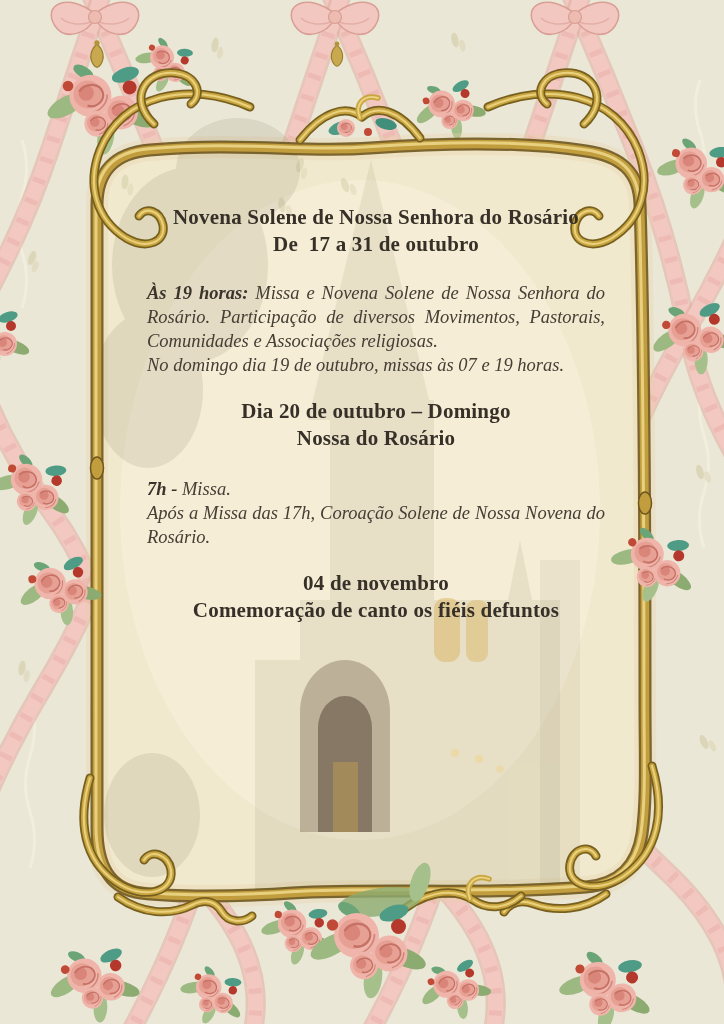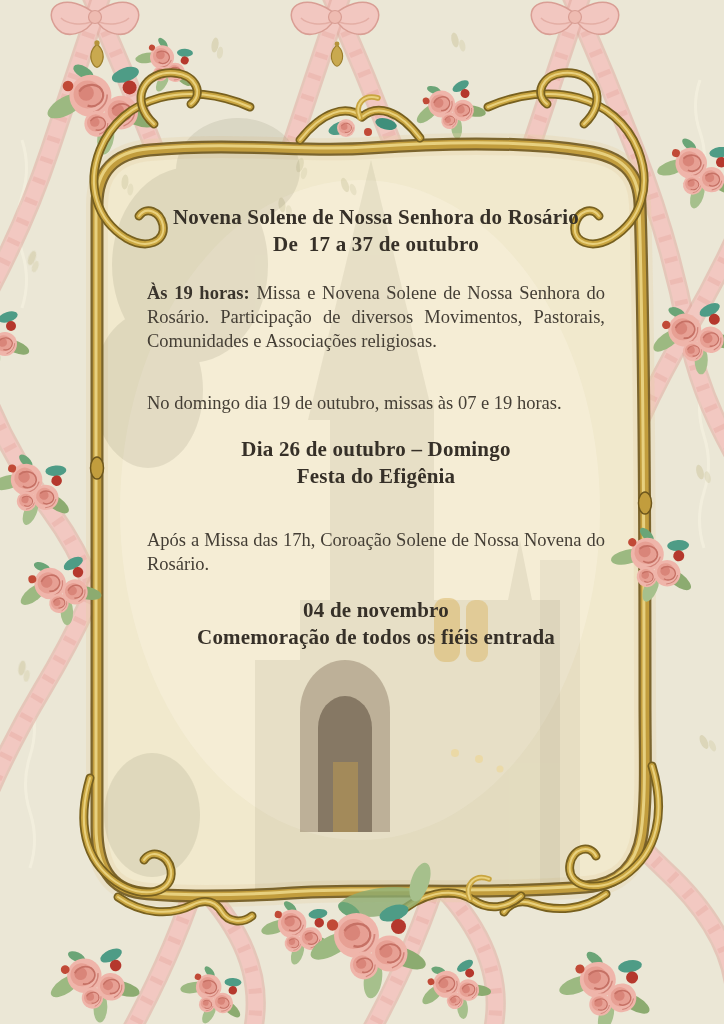--- a/index.html
+++ b/index.html
@@ -13,24 +13,24 @@
   
   .rb1{fill:none;stroke:#e0a69b;stroke-width:20;opacity:.5;}
   .rb2{fill:none;stroke:#f2c8c1;stroke-width:15;}
   .rb3{fill:none;stroke:#d98f85;stroke-width:13;stroke-dasharray:5 17;opacity:.22;}
   .content{position:absolute;left:147px;top:204px;width:458px;
            font-family:"Liberation Serif","DejaVu Serif",serif;
            font-size:18.5px;line-height:24px;color:#443e35;}
   .h-line{white-space:pre-wrap;}
   .heading{font-weight:bold;font-size:21px;line-height:27px;text-align:center;
            color:#363028;letter-spacing:.2px;}
-  .para{margin:0;}
+  .para{margin:0;font-style:italic;}
   .justify{text-align:justify;}
   .lead{font-weight:bold;color:#3a342c;}
-  .mb23{margin-bottom:23px;} .mb21{margin-bottom:21px;margin-top:38px;} .mb25{margin-bottom:25px;}
+  .mb23{margin-bottom:23px;} .mb21{margin-bottom:21px;} .mb25{margin-bottom:25px;}
 </style>
 </head>
 <body>
 
 <div class="stage">
 
 <svg width="724" height="1024" viewBox="0 0 724 1024" aria-hidden="true">
   <defs>
     <g id="rose">
       <circle r="15" fill="#efb5aa"></circle>
@@ -249,35 +249,36 @@
     <use href="#cluster" transform="translate(608,985) scale(1.2) rotate(8)"></use>
     <use href="#cluster" transform="translate(95,978) scale(1.15) rotate(-6)"></use>
     <use href="#cluster" transform="translate(215,992) scale(0.85) rotate(20)"></use>
   </g>
 </svg>
 
   <div class="content">
 
     <div class="heading title mb23">
       <div class="h-line">Novena Solene de Nossa Senhora do Rosário</div>
-      <div class="h-line">De  17 a 37 de outubro</div>
+      <div class="h-line">De  17 a 31 de outubro</div>
     </div>
 
     <p class="para justify"><span class="lead">Às 19 horas:</span> <span>Missa e Novena Solene de Nossa Senhora do Rosário. Participação de diversos Movimentos, Pastorais, Comunidades e Associações religiosas.</span></p>
     <p class="para mb21">No domingo dia 19 de outubro, missas às 07 e 19 horas.</p>
 
     <div class="heading mb25">
-      <div class="h-line">Dia 26 de outubro – Domingo</div>
-      <div class="h-line">Festa do Efigênia</div>
+      <div class="h-line">Dia 20 de outubro – Domingo</div>
+      <div class="h-line">Nossa do Rosário</div>
     </div>
 
+    <p class="para"><span class="lead">7h -</span> <span>Missa.</span></p>
 
 
     <p class="para justify mb21">Após a Missa das 17h, Coroação Solene de Nossa Novena do Rosário.</p>
 
     <div class="heading mb25">
       <div class="h-line">04 de novembro</div>
-      <div class="h-line">Comemoração de todos os fiéis entrada</div>
+      <div class="h-line">Comemoração de canto os fiéis defuntos</div>
     </div>
 
 
   </div>
 </div>
 
 </body></html>

